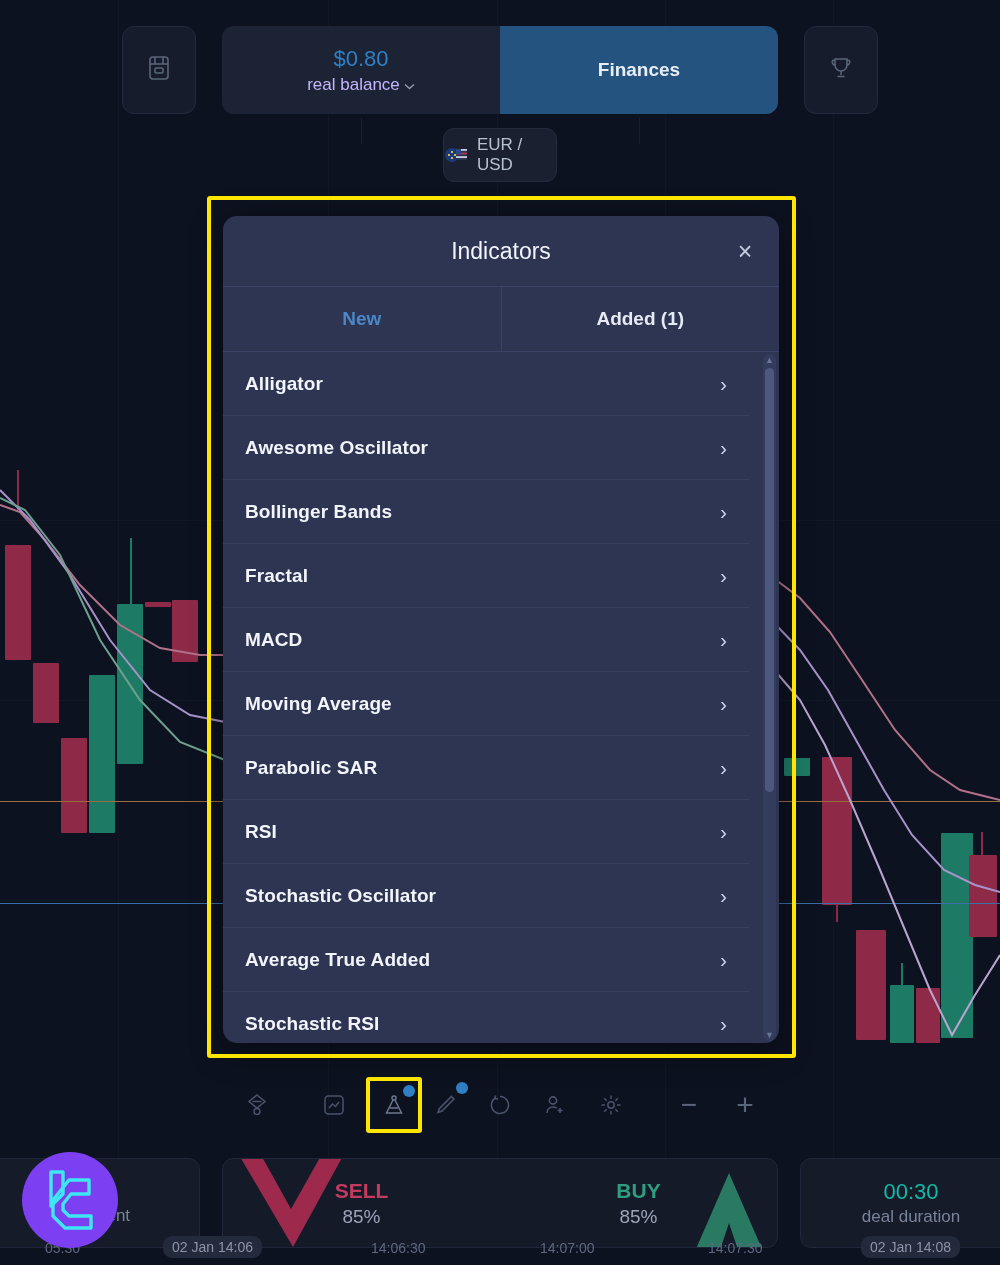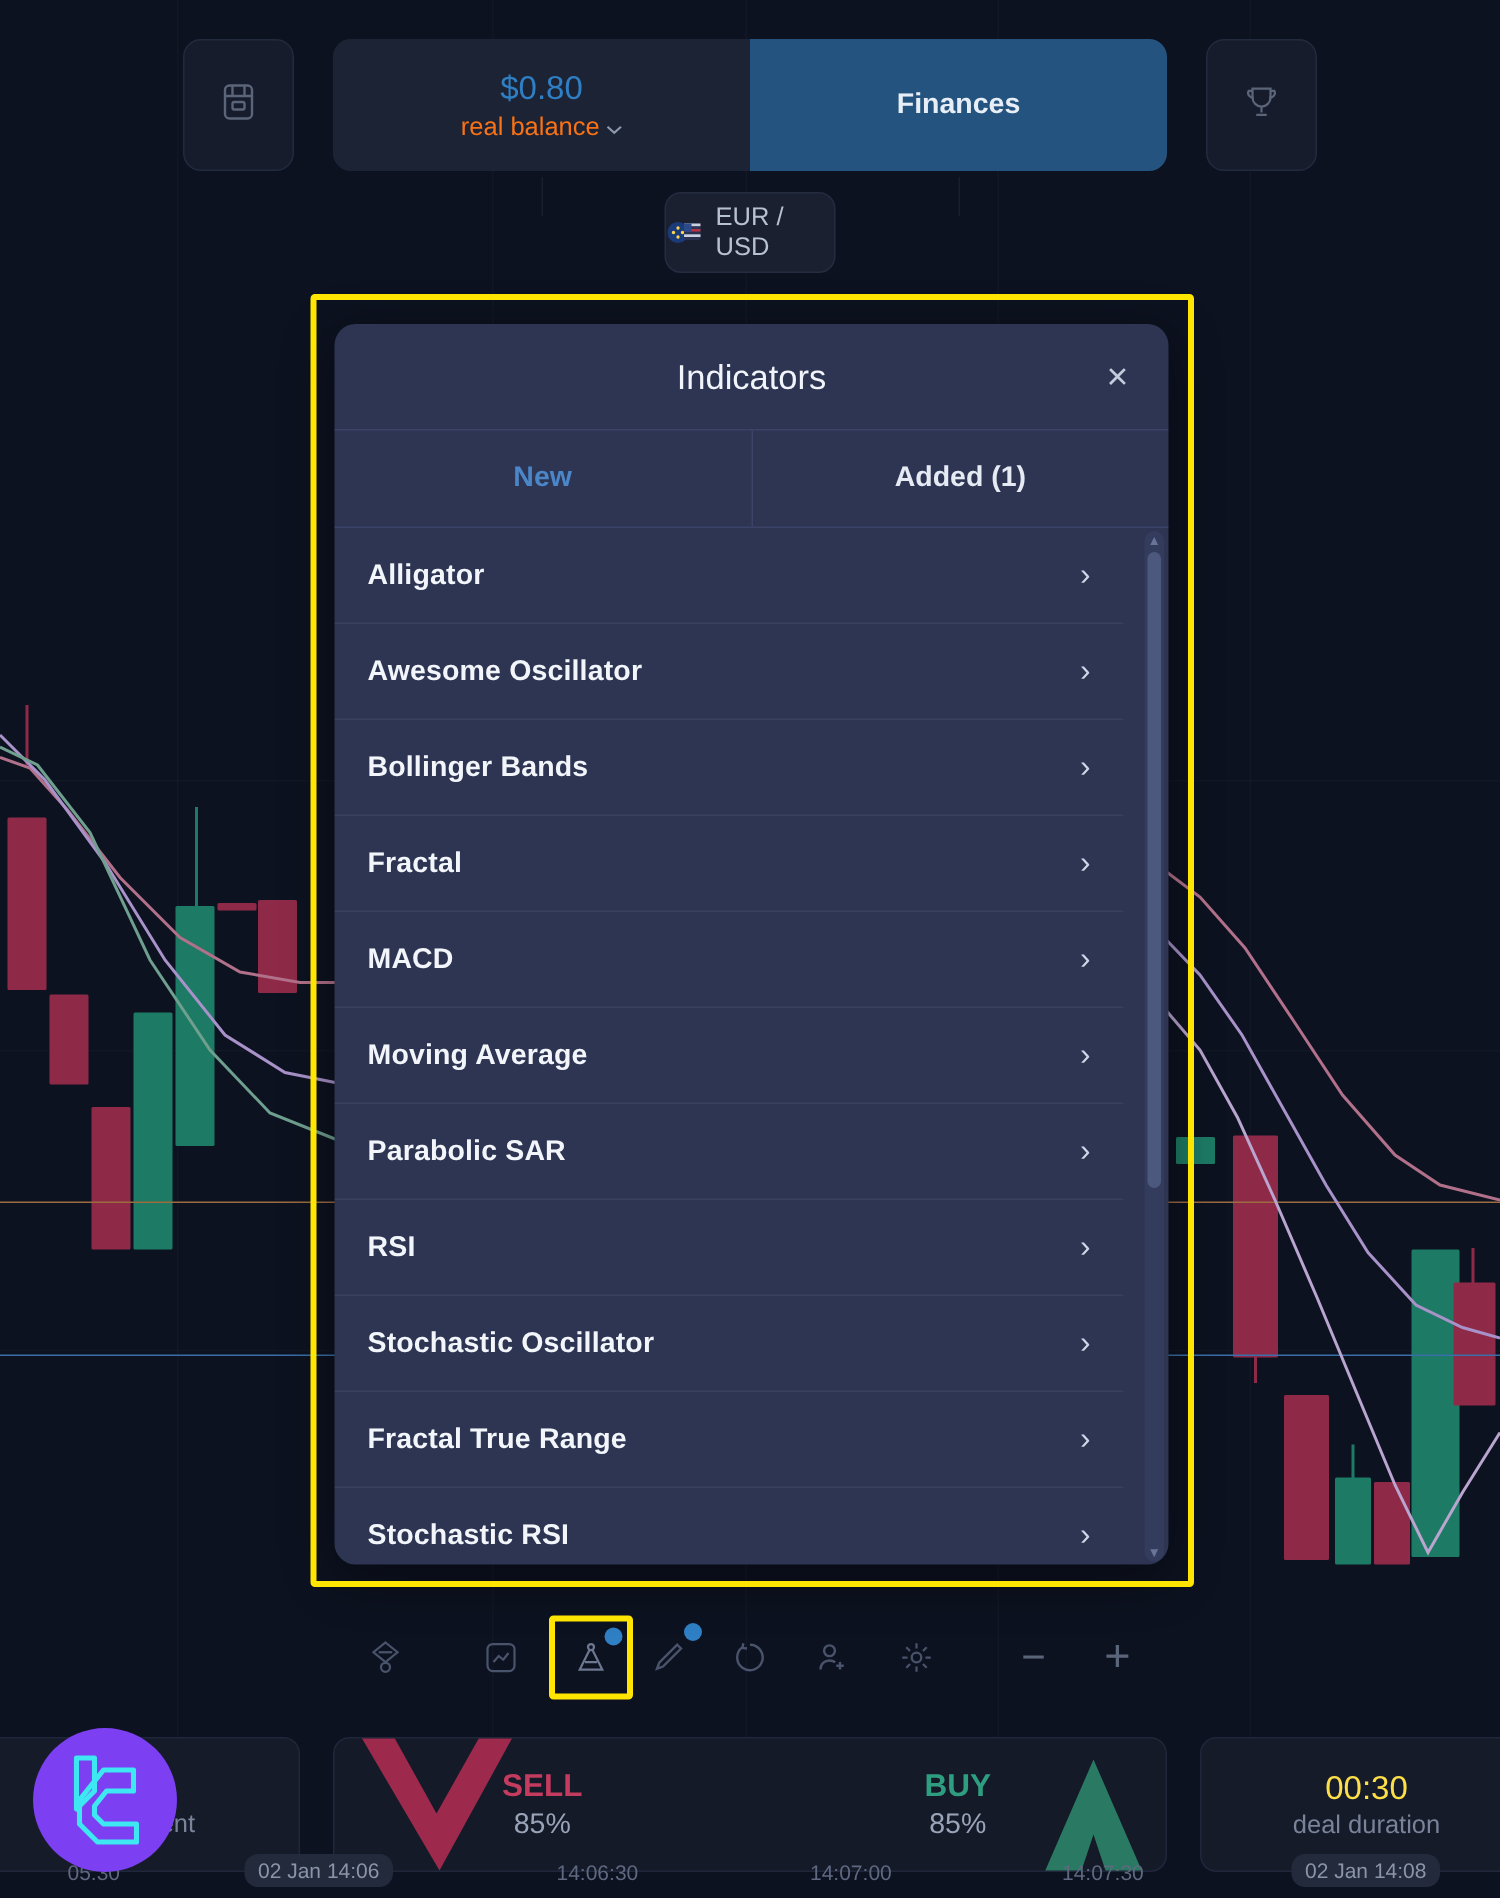--- a/index.html
+++ b/index.html
@@ -37,21 +37,21 @@
   .sq-btn.right { left: 804px; }
   .balance-group {
     position: absolute; top: 20px; left: 222px; width: 556px; height: 88px;
     border-radius: 12px; overflow: hidden; display: flex; background: #1b2132;
   }
   .bal-cell {
     flex: 0 0 278px; background: #1c2335; display: flex; flex-direction: column;
     align-items: center; justify-content: center; gap: 3px;
   }
   .bal-amount { color: #2f7fc4; font-size: 22px; font-weight: 400; }
-  .bal-label { color: #f97316; font-size: 17px; display: flex; align-items: center; gap: 4px; }
+  .bal-label { color: #c4b5fd; font-size: 17px; display: flex; align-items: center; gap: 4px; }
   .fin-cell {
     flex: 0 0 278px; background: #23537e; display: flex; align-items: center; justify-content: center;
   }
   .fin-label { color: #e8eef6; font-size: 19px; font-weight: 600; }
   .asset-btn {
     position: absolute; top: 128px; left: 443px; width: 114px; height: 54px;
     background: #1a2030; border: 1px solid #252c40; border-radius: 11px;
     display: flex; align-items: center; justify-content: center; gap: 9px;
   }
   .asset-flags { width: 24px; height: 20px; position: relative; flex: 0 0 24px; }
@@ -137,21 +137,21 @@
   .sb-cell { flex: 1; position: relative; display: flex; flex-direction: column; align-items: center; justify-content: center; gap: 3px; }
   .sb-title { font-size: 21px; font-weight: 600; z-index: 2; }
   .sb-pct { color: #9aa4b8; font-size: 19px; z-index: 2; }
   .sell .sb-title { color: #c33b5f; }
   .buy .sb-title { color: #2f9e80; }
   .dur-box {
     position: absolute; left: 800px; top: 0; width: 222px; height: 90px;
     background: #151b29; border: 1px solid #20273a; border-radius: 11px;
     display: flex; flex-direction: column; align-items: center; justify-content: center; gap: 2px;
   }
-  .dur-time { color: #fde047; font-size: 22px; }
+  .dur-time { color: #14b8a6; font-size: 22px; }
   .dur-label { color: #79839a; font-size: 17px; }
 
   .time-axis { position: absolute; left: 0; right: 0; top: 1240px; height: 25px; }
   .tick { position: absolute; color: #5e6880; font-size: 14px; top: 0; white-space: nowrap; margin-left: 43px; }
   .tick.pill { background: #232a3c; color: #8b94a9; padding: 3px 9px; border-radius: 9px; top: -4px; }
 
   .watermark {
     position: absolute; left: 22px; top: 1152px; width: 96px; height: 96px;
     border-radius: 50%; background: #7d3ff2; z-index: 35;
     display: flex; align-items: center; justify-content: center;
@@ -313,21 +313,21 @@
           </div>
           <div class="row">
             <span class="row-label">RSI</span>
             <span class="chev">›</span>
           </div>
           <div class="row">
             <span class="row-label">Stochastic Oscillator</span>
             <span class="chev">›</span>
           </div>
           <div class="row">
-            <span class="row-label">Fractal True Range</span>
+            <span class="row-label">Average True Added</span>
             <span class="chev">›</span>
           </div>
           <div class="row">
             <span class="row-label">Stochastic RSI</span>
             <span class="chev">›</span>
           </div>
         </div>
       <div class="sbar">
         <div class="sbar-track"></div>
         <div class="sbar-arrow" style="top:1px;">▲</div>

